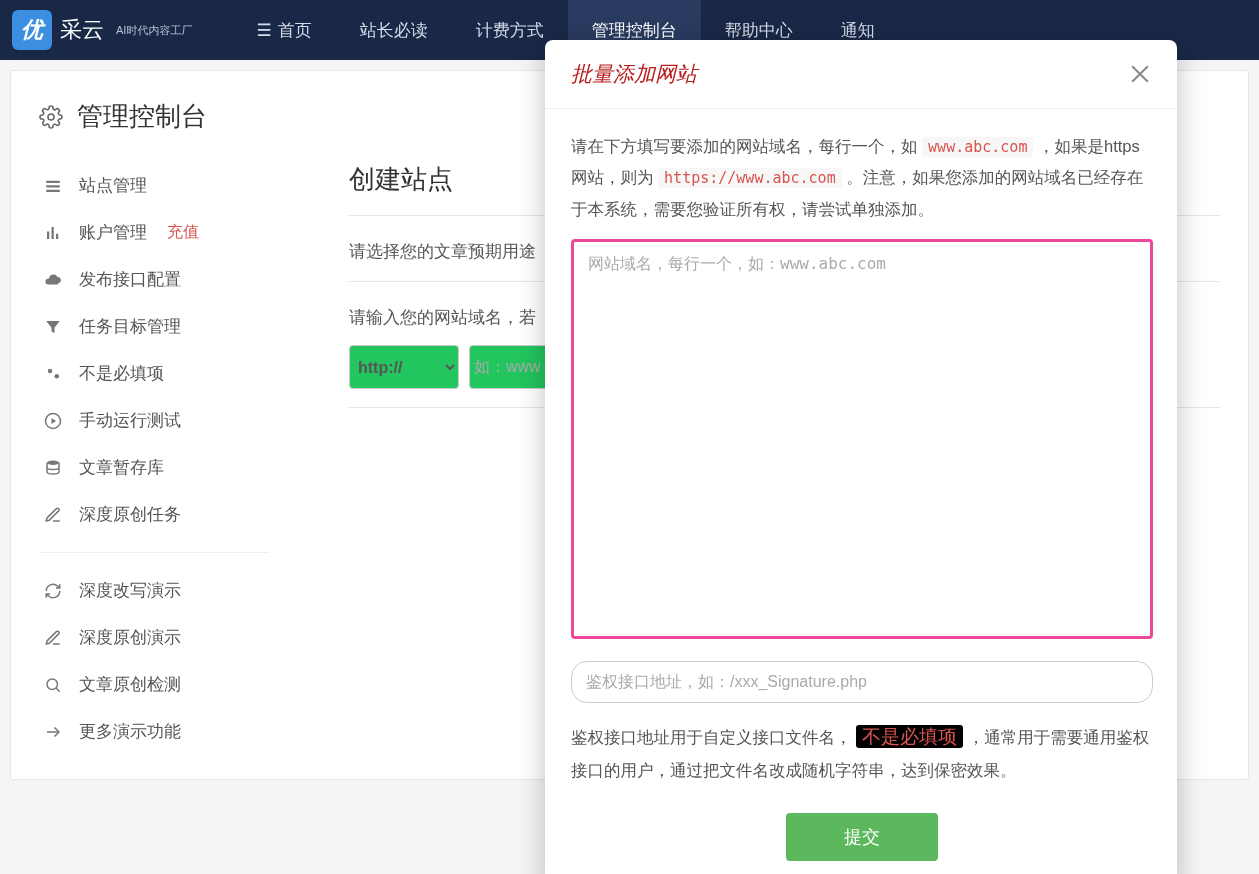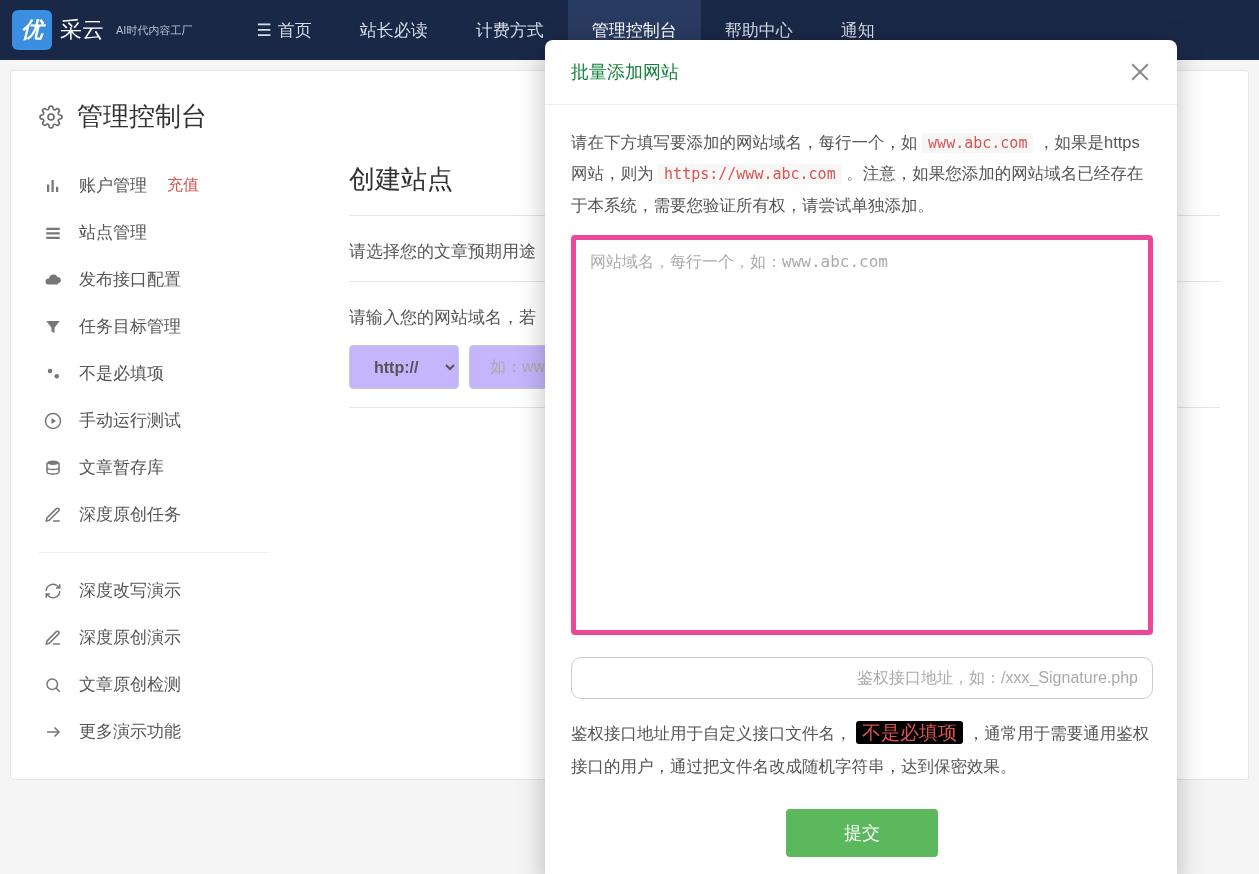--- a/index.html
+++ b/index.html
@@ -129,24 +129,24 @@
 .form-label {
   font-size: 17px;
   color: #555;
   margin-bottom: 16px;
 }
 .row { display: flex; gap: 10px; align-items: center; }
 select.proto, input.domain {
   height: 44px;
   border: 1px solid #ccc;
   border-radius: 4px;
-  padding: 0 20px;
+  padding: 0 4px;
   font-size: 16px;
   color: #555;
-  background: #c4b5fd;
+  background: #22c55e;
 }
 select.proto { width: 110px; font-weight: 600; }
 input.domain { width: 360px; }
 input.domain::placeholder { color: #aaa; }
 
 
 .overlay {
   position: absolute;
   inset: 0;
   pointer-events: none;
@@ -162,22 +162,23 @@
   pointer-events: auto;
 }
 .modal-head {
   display: flex;
   align-items: center;
   justify-content: space-between;
   padding: 20px 26px;
   border-bottom: 1px solid #eee;
 }
 .modal-title {
-  font-size: 18px;
-  color: #15803d;
+  font-size: 21px;
+  color: #b91c1c;
+  font-style: italic;
 }
 .close {
   width: 22px; height: 22px;
   cursor: pointer;
   color: #888;
   position: relative;
 }
 .close::before, .close::after {
   content: "";
   position: absolute;
@@ -200,37 +201,36 @@
   background: #f7f7f7;
   color: #d9534f;
   font-family: Consolas, monospace;
   padding: 1px 6px;
   border-radius: 3px;
   font-size: 15px;
 }
 textarea.domains {
   width: 100%;
   height: 400px;
-  border: 5px solid #ec4899;
+  border: 3px solid #ec4899;
   border-radius: 4px;
   padding: 12px 14px;
   font-size: 16px;
   resize: none;
   color: #555;
 }
 textarea.domains::placeholder { color: #aaa; }
 input.auth {
   width: 100%;
   height: 42px;
   border: 1px solid #ccc;
-  border-radius: 10px;
+  border-radius: 16px;
   padding: 0 14px;
   font-size: 16px;
   margin-top: 18px;
-  text-align: right;
 }
 input.auth::placeholder { color: #aaa; }
 .hint {
   font-size: 16.5px;
   color: #555;
   line-height: 1.9;
   margin-top: 16px;
 }
 .hint .red {
   background: #000000;
@@ -295,34 +295,34 @@
               <path d="M19.4 15a1.7 1.7 0 0 0 .34 1.87l.06.06a2 2 0 1 1-2.83 2.83l-.06-.06a1.7 1.7 0 0 0-1.87-.34 1.7 1.7 0 0 0-1 1.56V21a2 2 0 1 1-4 0v-.09a1.7 1.7 0 0 0-1-1.56 1.7 1.7 0 0 0-1.87.34l-.06.06a2 2 0 1 1-2.83-2.83l.06-.06a1.7 1.7 0 0 0 .34-1.87 1.7 1.7 0 0 0-1.56-1H3a2 2 0 1 1 0-4h.09a1.7 1.7 0 0 0 1.56-1 1.7 1.7 0 0 0-.34-1.87l-.06-.06a2 2 0 1 1 2.83-2.83l.06.06a1.7 1.7 0 0 0 1.87.34H9a1.7 1.7 0 0 0 1-1.56V3a2 2 0 1 1 4 0v.09a1.7 1.7 0 0 0 1 1.56 1.7 1.7 0 0 0 1.87-.34l.06-.06a2 2 0 1 1 2.83 2.83l-.06.06a1.7 1.7 0 0 0-.34 1.87V9a1.7 1.7 0 0 0 1.56 1H21a2 2 0 1 1 0 4h-.09a1.7 1.7 0 0 0-1.56 1z"></path>
             </svg>
         </span>
         <span class="panel-title">管理控制台</span>
       </div>
 
       <div style="display:flex; gap:80px;">
         <div class="sidebar">
           <div class="side-item">
             <span class="ico"><svg viewBox="0 0 24 24" fill="currentColor">
+                  <rect x="3" y="5" width="18" height="3"></rect>
+                  <rect x="3" y="11" width="18" height="3"></rect>
+                  <rect x="3" y="17" width="18" height="3"></rect>
+                </svg></span>
+            <span>站点管理</span>
+          </div>
+          <div class="side-item">
+            <span class="ico"><svg viewBox="0 0 24 24" fill="currentColor">
                   <rect x="4" y="10" width="3" height="10"></rect>
                   <rect x="10" y="4" width="3" height="16"></rect>
                   <rect x="16" y="13" width="3" height="7"></rect>
                 </svg></span>
             <span>账户管理</span>
             <span class="badge">充值</span>
-          </div>
-          <div class="side-item">
-            <span class="ico"><svg viewBox="0 0 24 24" fill="currentColor">
-                  <rect x="3" y="5" width="18" height="3"></rect>
-                  <rect x="3" y="11" width="18" height="3"></rect>
-                  <rect x="3" y="17" width="18" height="3"></rect>
-                </svg></span>
-            <span>站点管理</span>
           </div>
           <div class="side-item">
             <span class="ico"><svg viewBox="0 0 24 24" fill="currentColor">
                   <path d="M19 18H6a4 4 0 1 1 .7-7.95A6 6 0 0 1 18 8a4 4 0 0 1 1 8z"></path>
                 </svg></span>
             <span>发布接口配置</span>
           </div>
           <div class="side-item">
             <span class="ico"><svg viewBox="0 0 24 24" fill="currentColor">
                   <path d="M3 4h18l-7 9v7l-4-2v-5z"></path>

